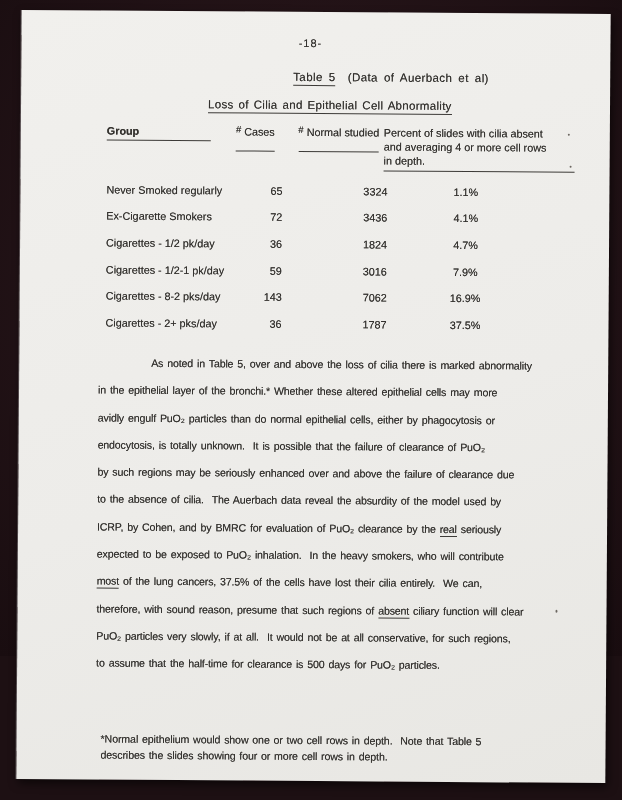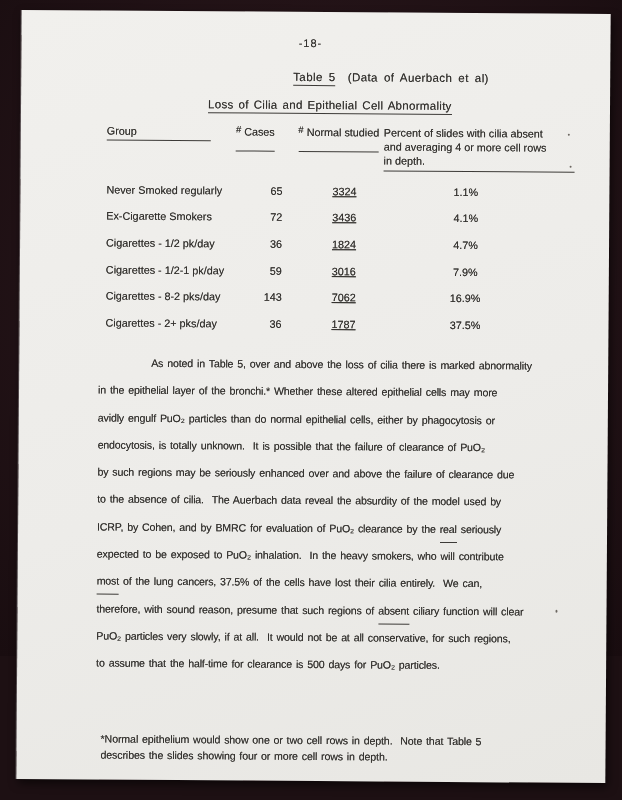--- a/index.html
+++ b/index.html
@@ -43,21 +43,21 @@
     position: absolute; top: 87px; left: 187px;
     font-size: 11.5px; letter-spacing: 0.3px; word-spacing: 1.5px;
     white-space: pre;
   }
   .thead {
     position: absolute; top: 114px; left: 0; right: 0;
     font-size: 10.8px;
   }
   .h-group {
     position: absolute; left: 86px; width: 104px;
-    border-bottom: 1.2px solid #3d3b38; padding-bottom: 3px;
+    border-bottom: 1.2px solid #3d3b38; padding-bottom: 3px; font-weight: bold;
   }
   .h-cases  { position: absolute; left: 207px; width: 55px; text-align: center; }
   .h-slides { position: absolute; left: 269px; width: 98px; text-align: center; }
   .h-cases .u, .h-slides .u { display: inline-block; padding-bottom: 13px; }
   .hash {
     display: inline-block;
     transform: translateY(-3px);
     font-size: 9.5px;
   }
   .h-percent {
@@ -67,32 +67,32 @@
     padding-bottom: 2px;
   }
   .tbody {
     position: absolute; top: 168px; left: 0; right: 0;
     font-size: 10.8px;
   }
   .trow { position: relative; height: 26.7px; }
   .cell { position: absolute; top: 4.5px; white-space: pre; }
   .c-group   { left: 86px; }
   .c-cases   { left: 207px; width: 55px; text-align: right; }
-  .c-slides  { left: 275px; width: 98px; text-align: center; text-decoration: underline; }
+  .c-slides  { left: 269px; width: 98px; text-align: right; }
   .c-percent { left: 363px; width: 165px; text-align: center; }
   .paragraph {
     position: absolute; top: 339px; left: 79px; right: 20px;
     font-size: 10.6px;
     line-height: 27.3px;
     letter-spacing: -0.15px;
     word-spacing: 1.2px;
   }
   .pline { white-space: pre; height: 27.3px; }
   .pline.indent { padding-left: 53px; }
-  .uw { border-bottom: 1.1px solid #3d3b38; padding-bottom: 7px; }
+  .uw { border-bottom: 1.1px solid #3d3b38; padding-bottom: 1px; }
   .footnote {
     position: absolute; top: 721px; left: 84px; right: 20px;
     font-size: 10.6px;
     line-height: 15.8px;
     letter-spacing: -0.1px;
     word-spacing: 1px;
   }
   .fline { white-space: pre; }
   .speck {
     position: absolute; width: 2px; height: 2px;

